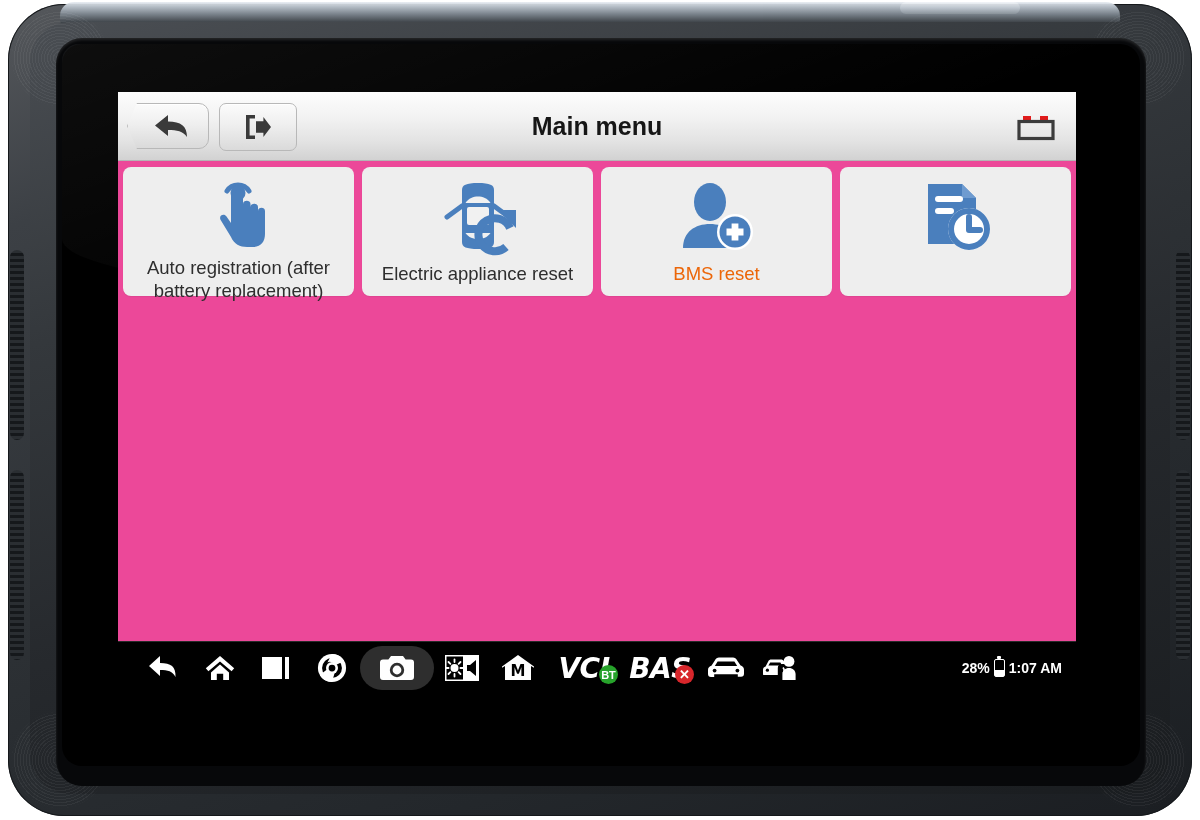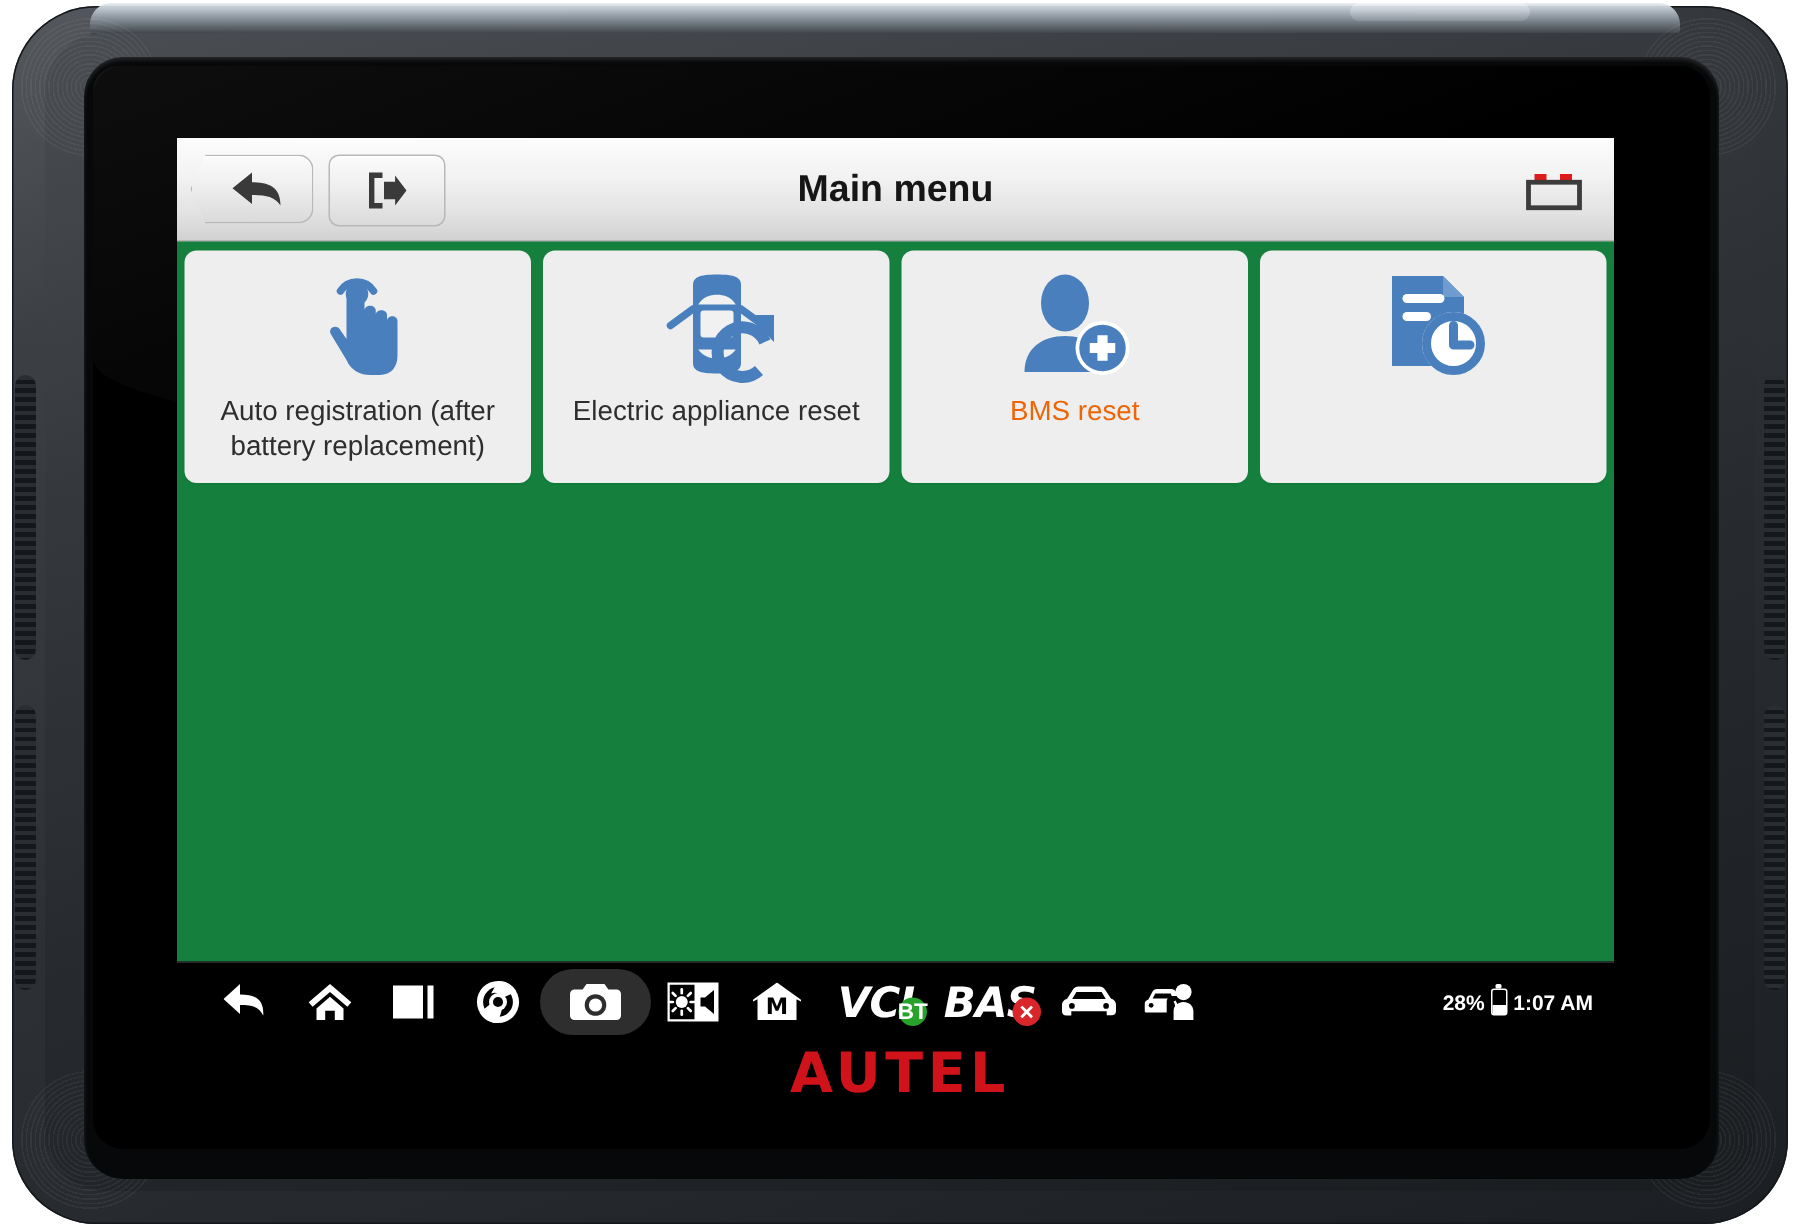--- a/index.html
+++ b/index.html
@@ -65,21 +65,21 @@
   #autel-logo{
     position:absolute;left:0;top:694px;width:1200px;text-align:center;
     font-family:"DejaVu Sans",sans-serif;font-weight:bold;font-size:37px;
     letter-spacing:3px;color:#d0121b;
     text-shadow:0 1px 1px rgba(0,0,0,.8);
   }
 
   
   #screen{
     position:absolute;left:118px;top:92px;width:958px;height:602px;
-    background:#15803d;overflow:hidden;
+    background:#ec4899;overflow:hidden;
   }
 
   
   #titlebar{
     position:relative;height:68px;width:100%;
     background:linear-gradient(180deg,#fdfdfd 0%,#f2f2f2 38%,#e3e3e3 72%,#d2d2d2 100%);
     border-bottom:1px solid #b4b4b4;
   }
   #title-text{
     position:absolute;left:0;top:0;width:100%;height:68px;
@@ -106,21 +106,21 @@
   #battery-status-icon{
     position:absolute;right:16px;top:20px;width:44px;height:30px;
   }
 
   
   #tile-grid{
     position:absolute;left:0;top:69px;width:100%;
     display:flex;padding:6px 5px 0 5px;box-sizing:border-box;gap:8px;
   }
   .tile{
-    flex:1 1 0;height:155px;background:#eeeeee;border-radius:8px;
+    flex:1 1 0;height:129px;background:#eeeeee;border-radius:8px;
     display:flex;flex-direction:column;align-items:center;
     box-shadow:0 1px 1px rgba(0,0,0,.06);
     padding-top:6px;box-sizing:border-box;
   }
   .tile-icon{height:90px;display:flex;align-items:center;justify-content:center;}
   .tile-icon svg{display:block;}
   .tile-label{
     font-size:18.5px;color:#2e2e2e;text-align:center;line-height:1.22;
     padding:0 8px;font-family:"Liberation Sans",sans-serif;
   }
@@ -141,21 +141,21 @@
     background:#2e2e2e;border-radius:22px;width:74px;
   }
   .navitem svg{display:block;}
   .nav-txt{
     font-family:"DejaVu Sans",sans-serif;font-style:italic;font-weight:bold;
     font-size:28px;color:#ffffff;letter-spacing:-.5px;
   }
   .badge{
     position:absolute;right:4px;bottom:6px;width:19px;height:19px;border-radius:50%;
     display:flex;align-items:center;justify-content:center;
-    font-size:15px;font-weight:bold;color:#fff;font-family:"Liberation Sans",sans-serif;
+    font-size:11px;font-weight:bold;color:#fff;font-family:"Liberation Sans",sans-serif;
     font-style:normal;letter-spacing:0;
   }
   .badge.bt{background:#27a32b;}
   .badge.x{background:#d8262b;font-size:13px;line-height:1;}
   .navitem.wide{width:76px;}
   #status-right{
     margin-left:auto;padding-right:14px;display:flex;align-items:center;gap:4px;
     color:#ffffff;font-size:14px;font-weight:bold;font-family:"Liberation Sans",sans-serif;text-align:right;
   }
   #status-right .batt{
@@ -180,21 +180,20 @@
   <div class="grip r1"></div>
   <div class="grip r2"></div>
   <div class="corner-tex tl"></div>
   <div class="corner-tex tr"></div>
   <div class="corner-tex bl"></div>
   <div class="corner-tex br"></div>
   <div class="bezel"></div>
   <div class="glass"></div>
   <div class="sheen"></div>
 
-  <div id="autel-logo">AUTEL</div>
 
   <div id="screen">
 
     <div id="titlebar">
 
       <div class="tbtn" id="back-button">
         <svg class="ico-back" viewBox="0 0 40 28">
           <path d="M15 3 L2 13.5 L15 24 L15 18 C24 18 30 19 34 25 C34 14 28 9.5 15 9.5 Z" fill="#3a3a3a"></path>
         </svg>
       </div>

